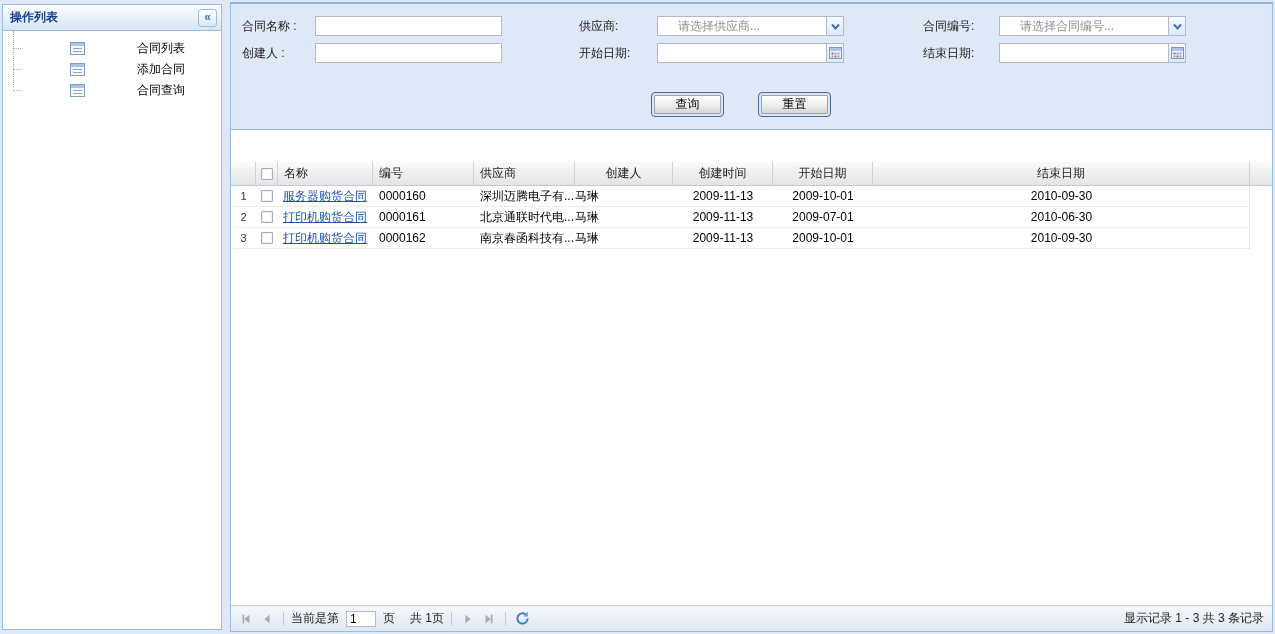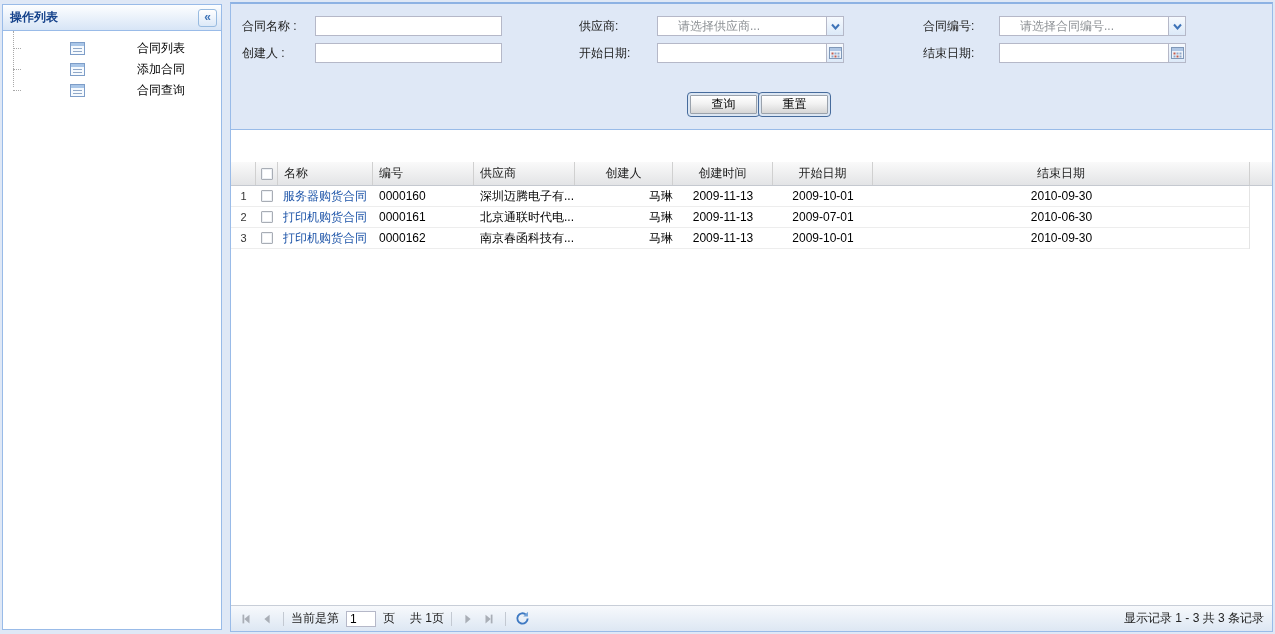--- a/index.html
+++ b/index.html
@@ -76,21 +76,21 @@
     position:absolute; top:88px; width:73px; height:25px;
     border:1px solid #466B9C; border-radius:4px; background:#DCE6F2;
     padding:2px; cursor:pointer;
   }
   .btn-inner {
     width:100%; height:100%; border:1px solid #9AA2AC; border-radius:1px;
     background:linear-gradient(#FFFFFF 0%, #F2F2F2 45%, #D6D6D6 100%);
     display:flex; align-items:center; justify-content:center;
     font-size:12px; color:#000;
   }
-  .btn-query { left:456px; } .btn-reset { left:527px; }
+  .btn-query { left:420px; } .btn-reset { left:527px; }
 
   
   .grid-panel { flex:1; display:flex; flex-direction:column; background:#fff; overflow:hidden; }
   .grid-header {
     height:24px; flex:0 0 auto; display:flex;
     background:linear-gradient(#FAFAFA, #E3E4E6);
     border-bottom:1px solid #C5C9D0; color:#222;
   }
   .hc {
     height:23px; line-height:23px; border-right:1px solid #D0D0D0;
@@ -99,30 +99,30 @@
   .hc-fill { flex:1 1 auto; border-right:none; }
   .grid-body { flex:1; overflow:hidden; }
   .rows { width:1019px; border-right:1px solid #E4E4E4; }
   .tr { display:flex; height:21px; border-bottom:1px solid #EDEDED; align-items:center; }
   .td { height:21px; line-height:21px; white-space:nowrap; overflow:hidden; flex:0 0 auto; color:#000; }
   .c-num     { width:25px;  text-align:center; color:#333; font-size:11px; }
   .c-check   { width:22px;  display:flex; align-items:center; justify-content:center; }
   .c-name    { width:95px;  padding-left:5px; }
   .c-code    { width:101px; padding-left:6px; }
   .c-sup     { width:101px; padding-left:6px; }
-  .c-creator { width:98px;  text-align:right; }
+  .c-creator { width:98px;  text-align:left; }
   .c-created { width:100px; text-align:center; }
   .c-start   { width:100px; text-align:center; }
   .c-end     { width:377px; text-align:center; }
   .hpadL { padding-left:6px; }
   .cb {
     width:12px; height:12px; background:#fff; border:1px solid #A8ADB5;
     border-radius:1px; box-shadow:inset 0 0 0 1px #EDF0F4; cursor:pointer;
   }
-  .link { color:#1D54A8; cursor:pointer; }
+  .link { color:#1D54A8; text-decoration:underline; cursor:pointer; }
 
   
   .paging {
     height:26px; flex:0 0 auto; display:flex; align-items:center;
     padding:0 8px 0 6px; gap:3px;
     background:linear-gradient(#F7F9FC, #DDE7F3);
     border-top:1px solid #C8CED8; color:#222;
   }
   .pbtn { width:18px; height:18px; display:flex; align-items:center; justify-content:center; cursor:default; }
   .pbtn.enabled { cursor:pointer; }

